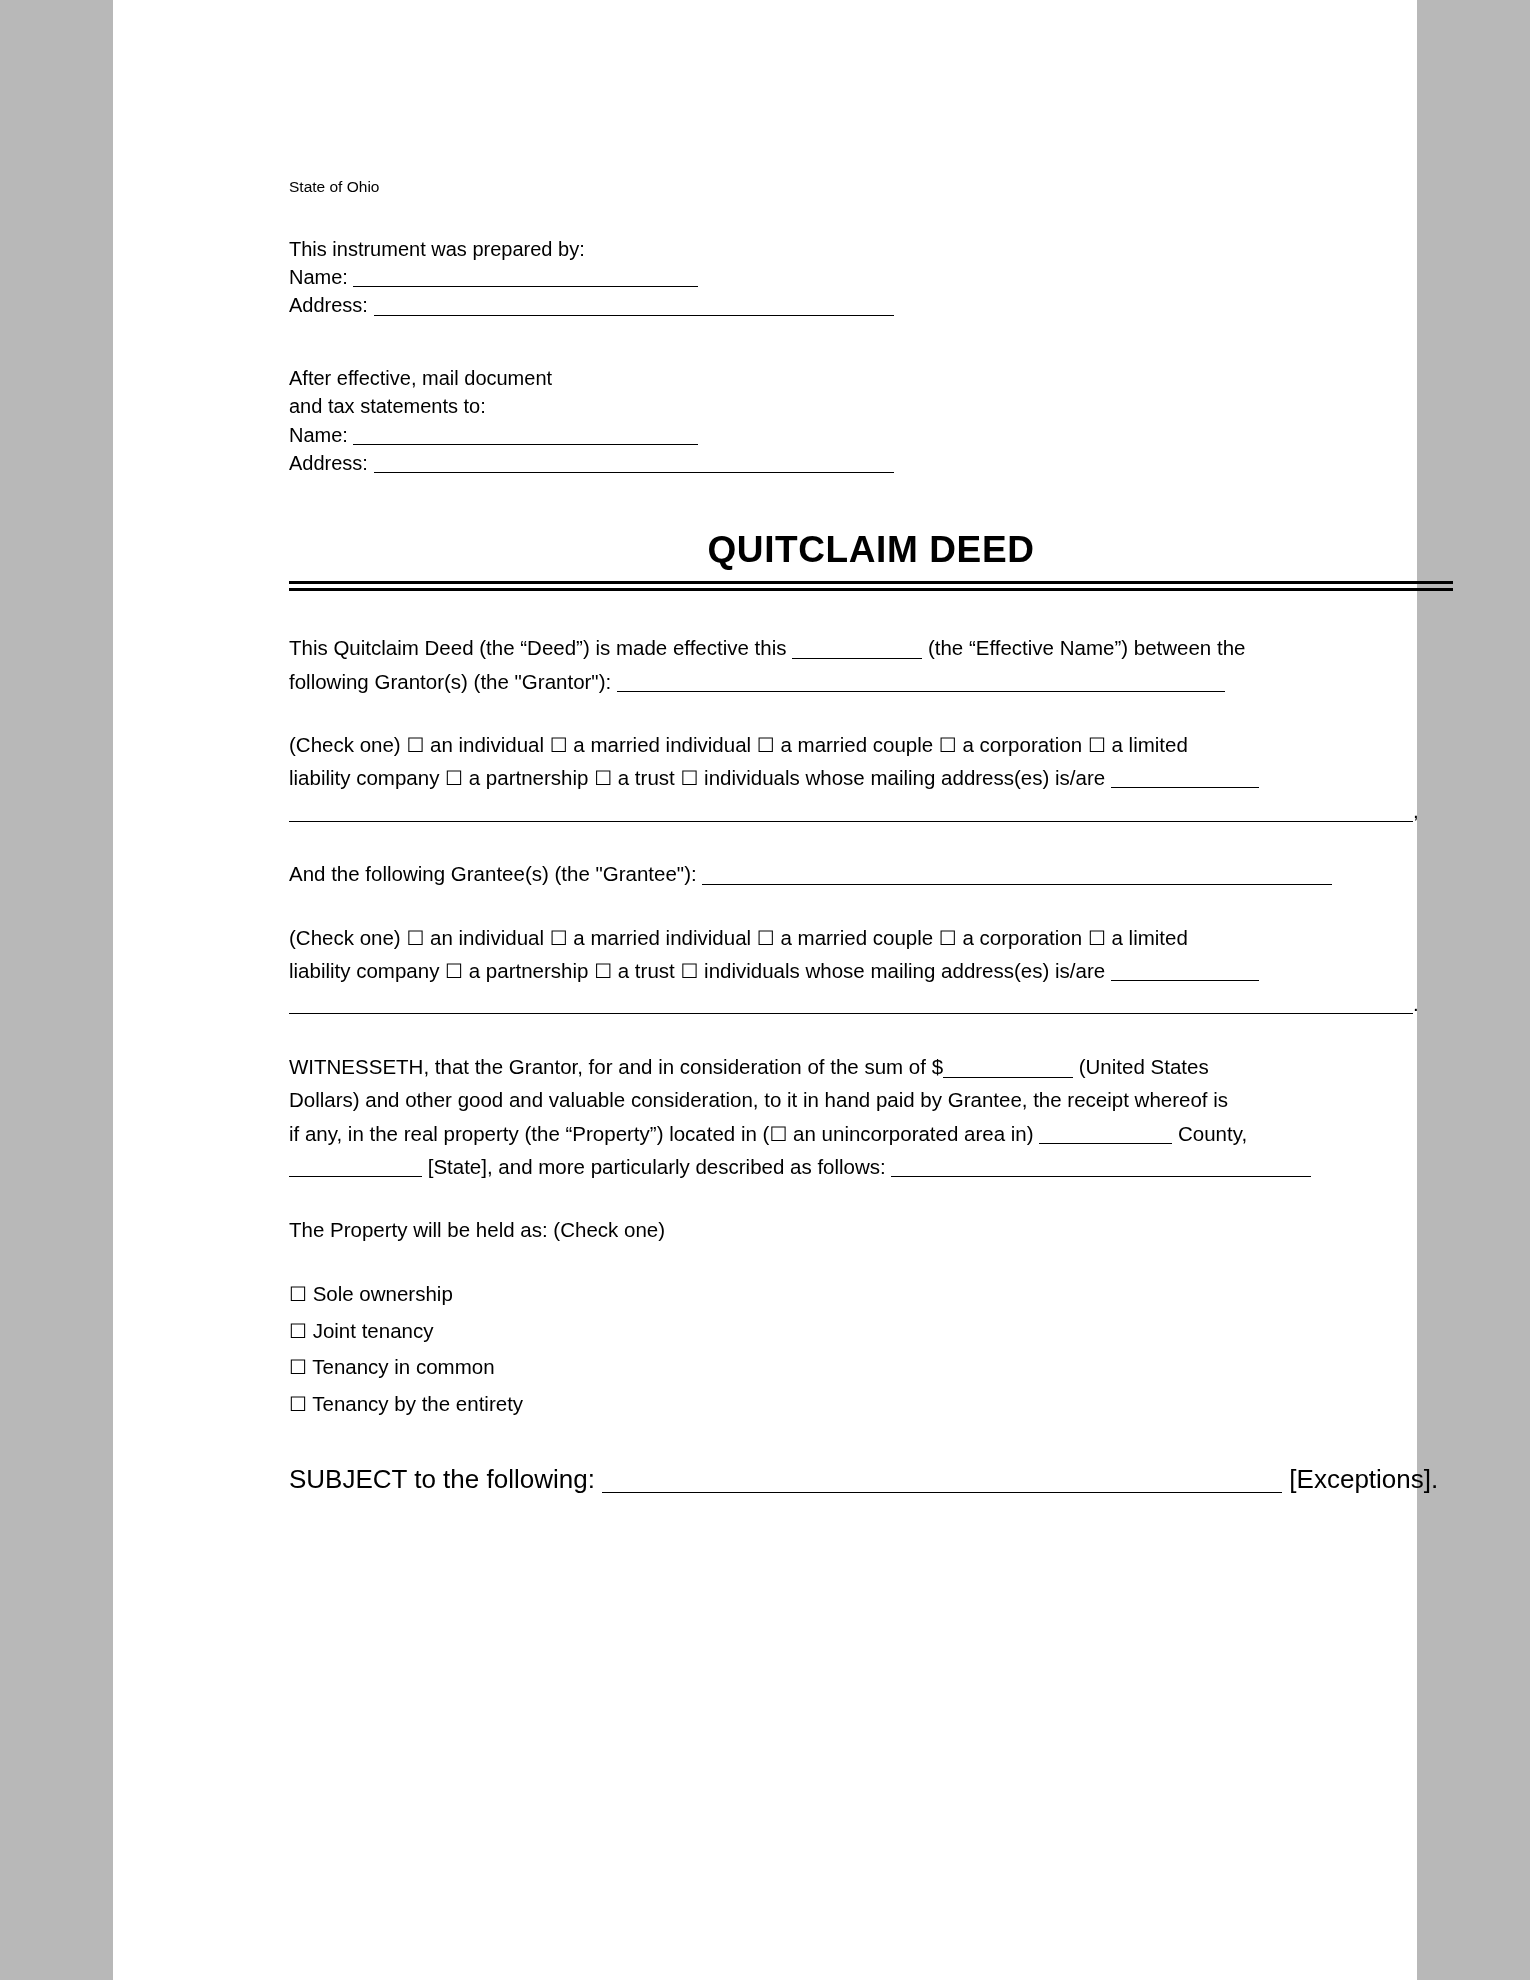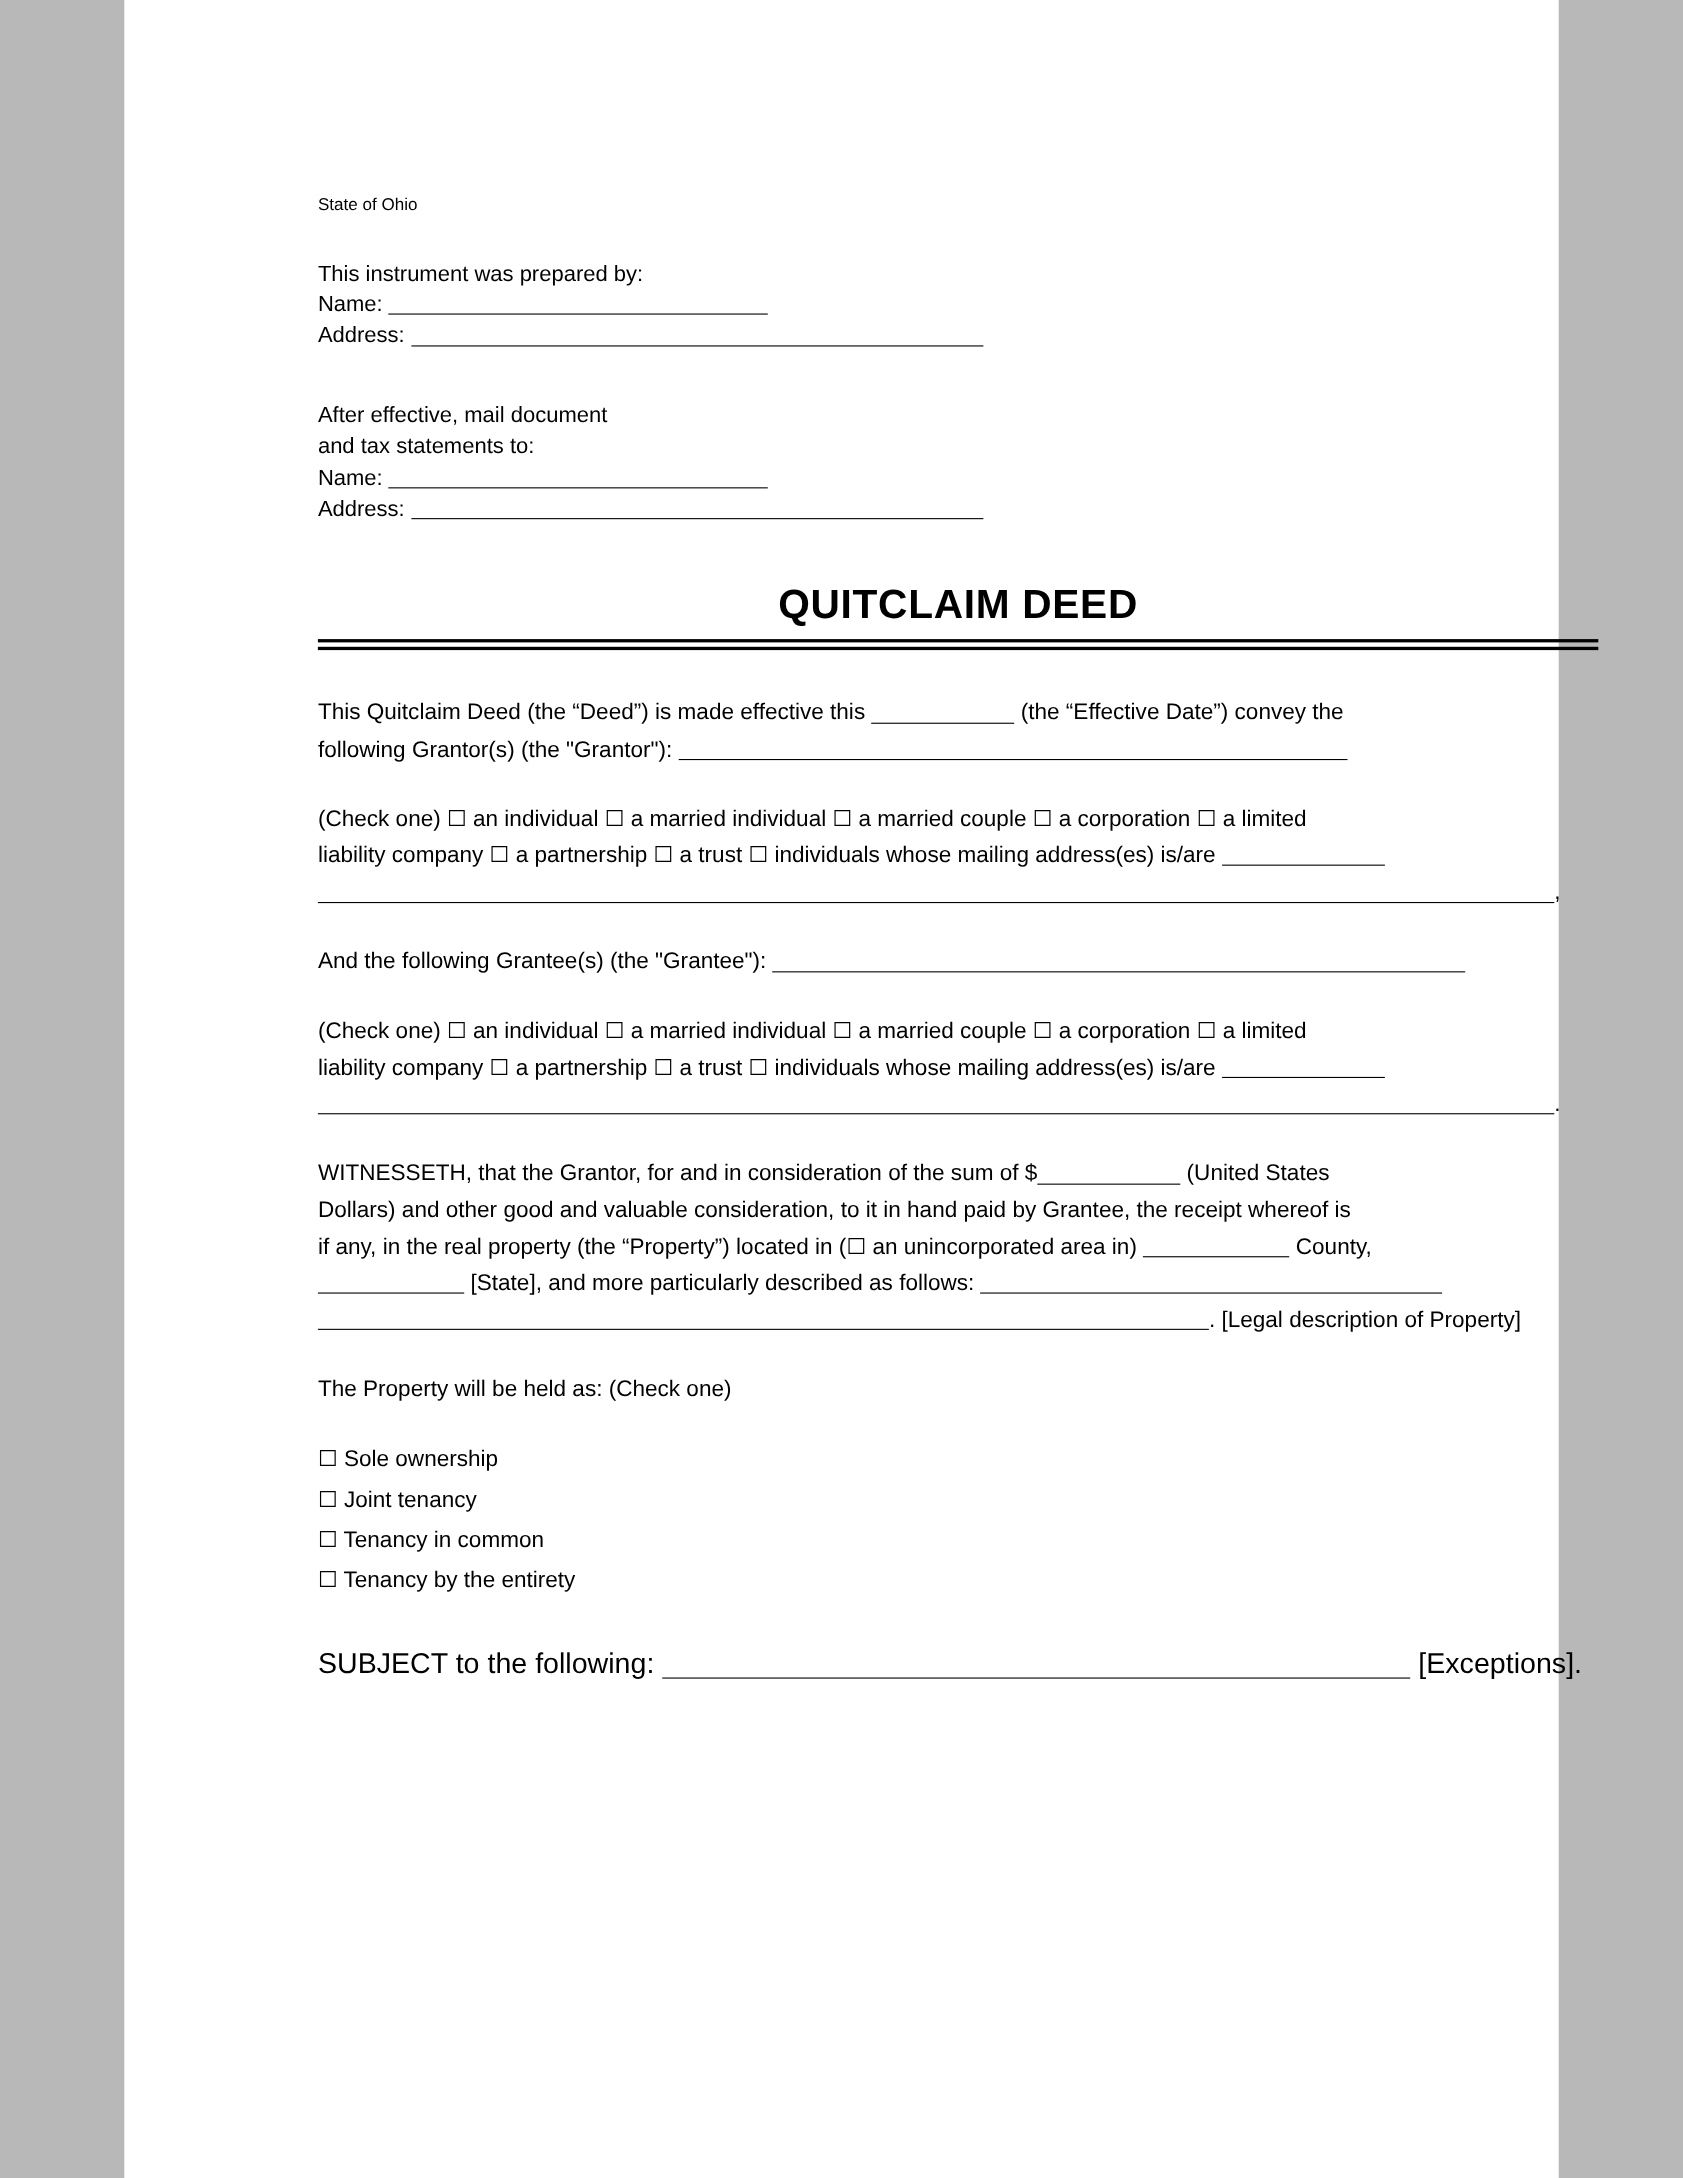--- a/index.html
+++ b/index.html
@@ -137,21 +137,21 @@
       <div class="doc-title">QUITCLAIM DEED</div>
       <div class="rule-double"></div>
     </div>
 
     <div class="body-text">
 
       <div class="para">
         <p>
           <span>This Quitclaim Deed (the “Deed”) is made effective this</span>
           <span class="ul" style="width:130px"></span>
-          <span>(the “Effective Date”) convey the</span>
+          <span>(the “Effective Name”) between the</span>
         </p>
         <p>
           <span>following Grantor(s) (the "Grantor"):</span>
           <span class="ul" style="width:608px"></span>
         </p>
       </div>
 
       <div class="para">
         <p>
           <span>(Check one)</span>
@@ -227,23 +227,20 @@
           <span>if any, in the real property (the “Property”) located in (</span><span class="cb">☐</span>
           <span>an unincorporated area in)</span>
           <span class="ul" style="width:133px"></span>
           <span>County,</span>
         </p>
         <p>
           <span class="ul" style="width:133px"></span>
           <span>[State], and more particularly described as follows:</span>
           <span class="ul" style="width:420px"></span>
         </p>
-        <p>
-          <span class="ul" style="width:810px"></span><span>. [Legal description of Property]</span>
-        </p>
       </div>
 
       <div class="para">
         <p>The Property will be held as: (Check one)</p>
         <div class="hold-list">
           <div>
             <span class="cb">☐</span>
             <span>Sole ownership</span>
           </div>
           <div>

